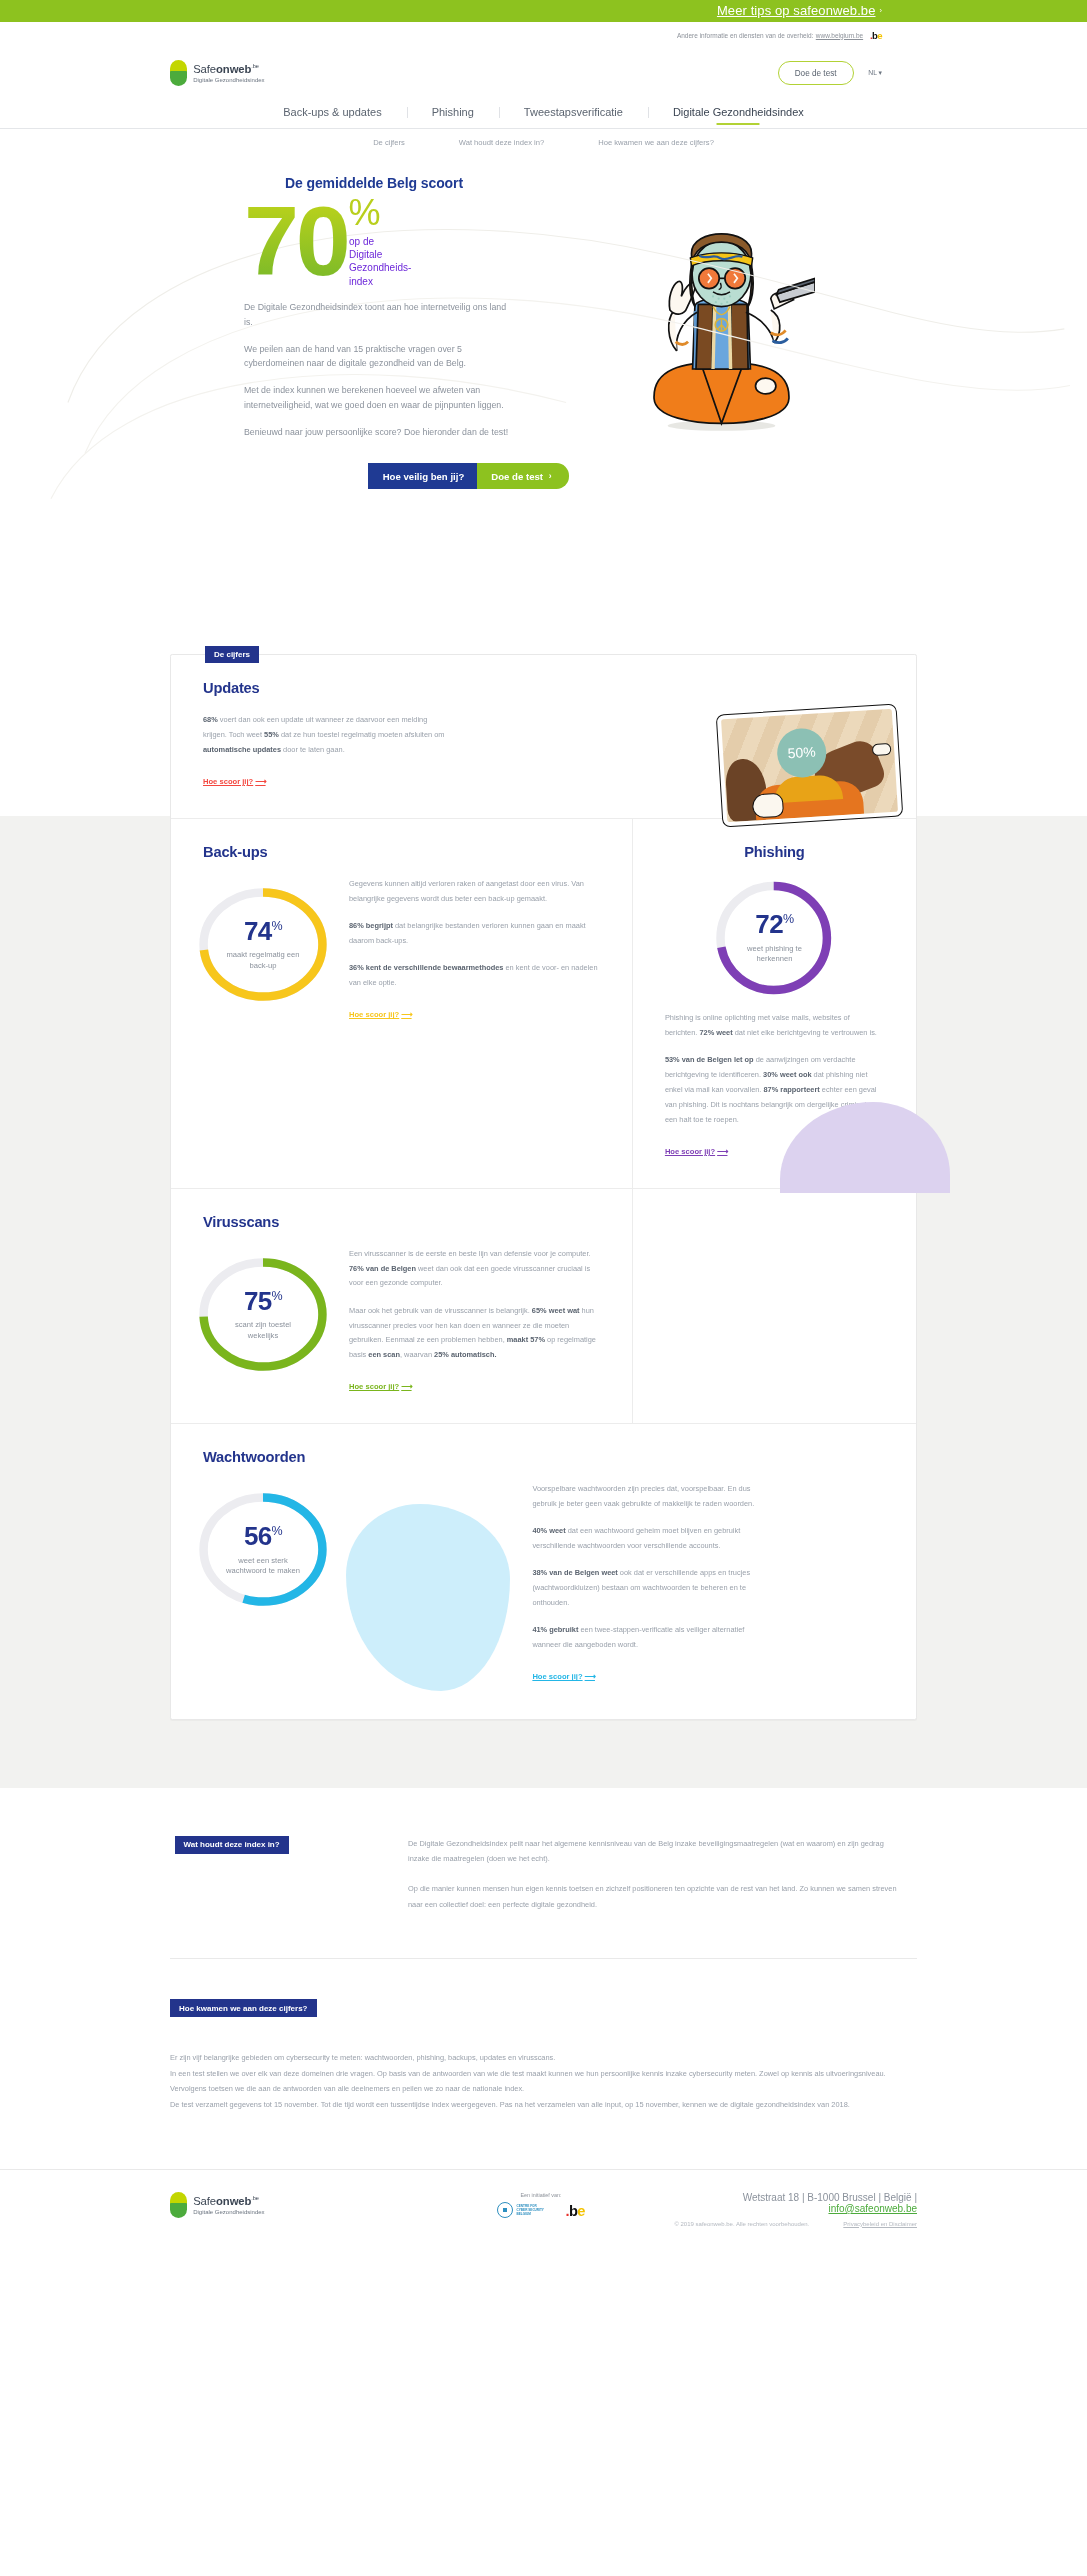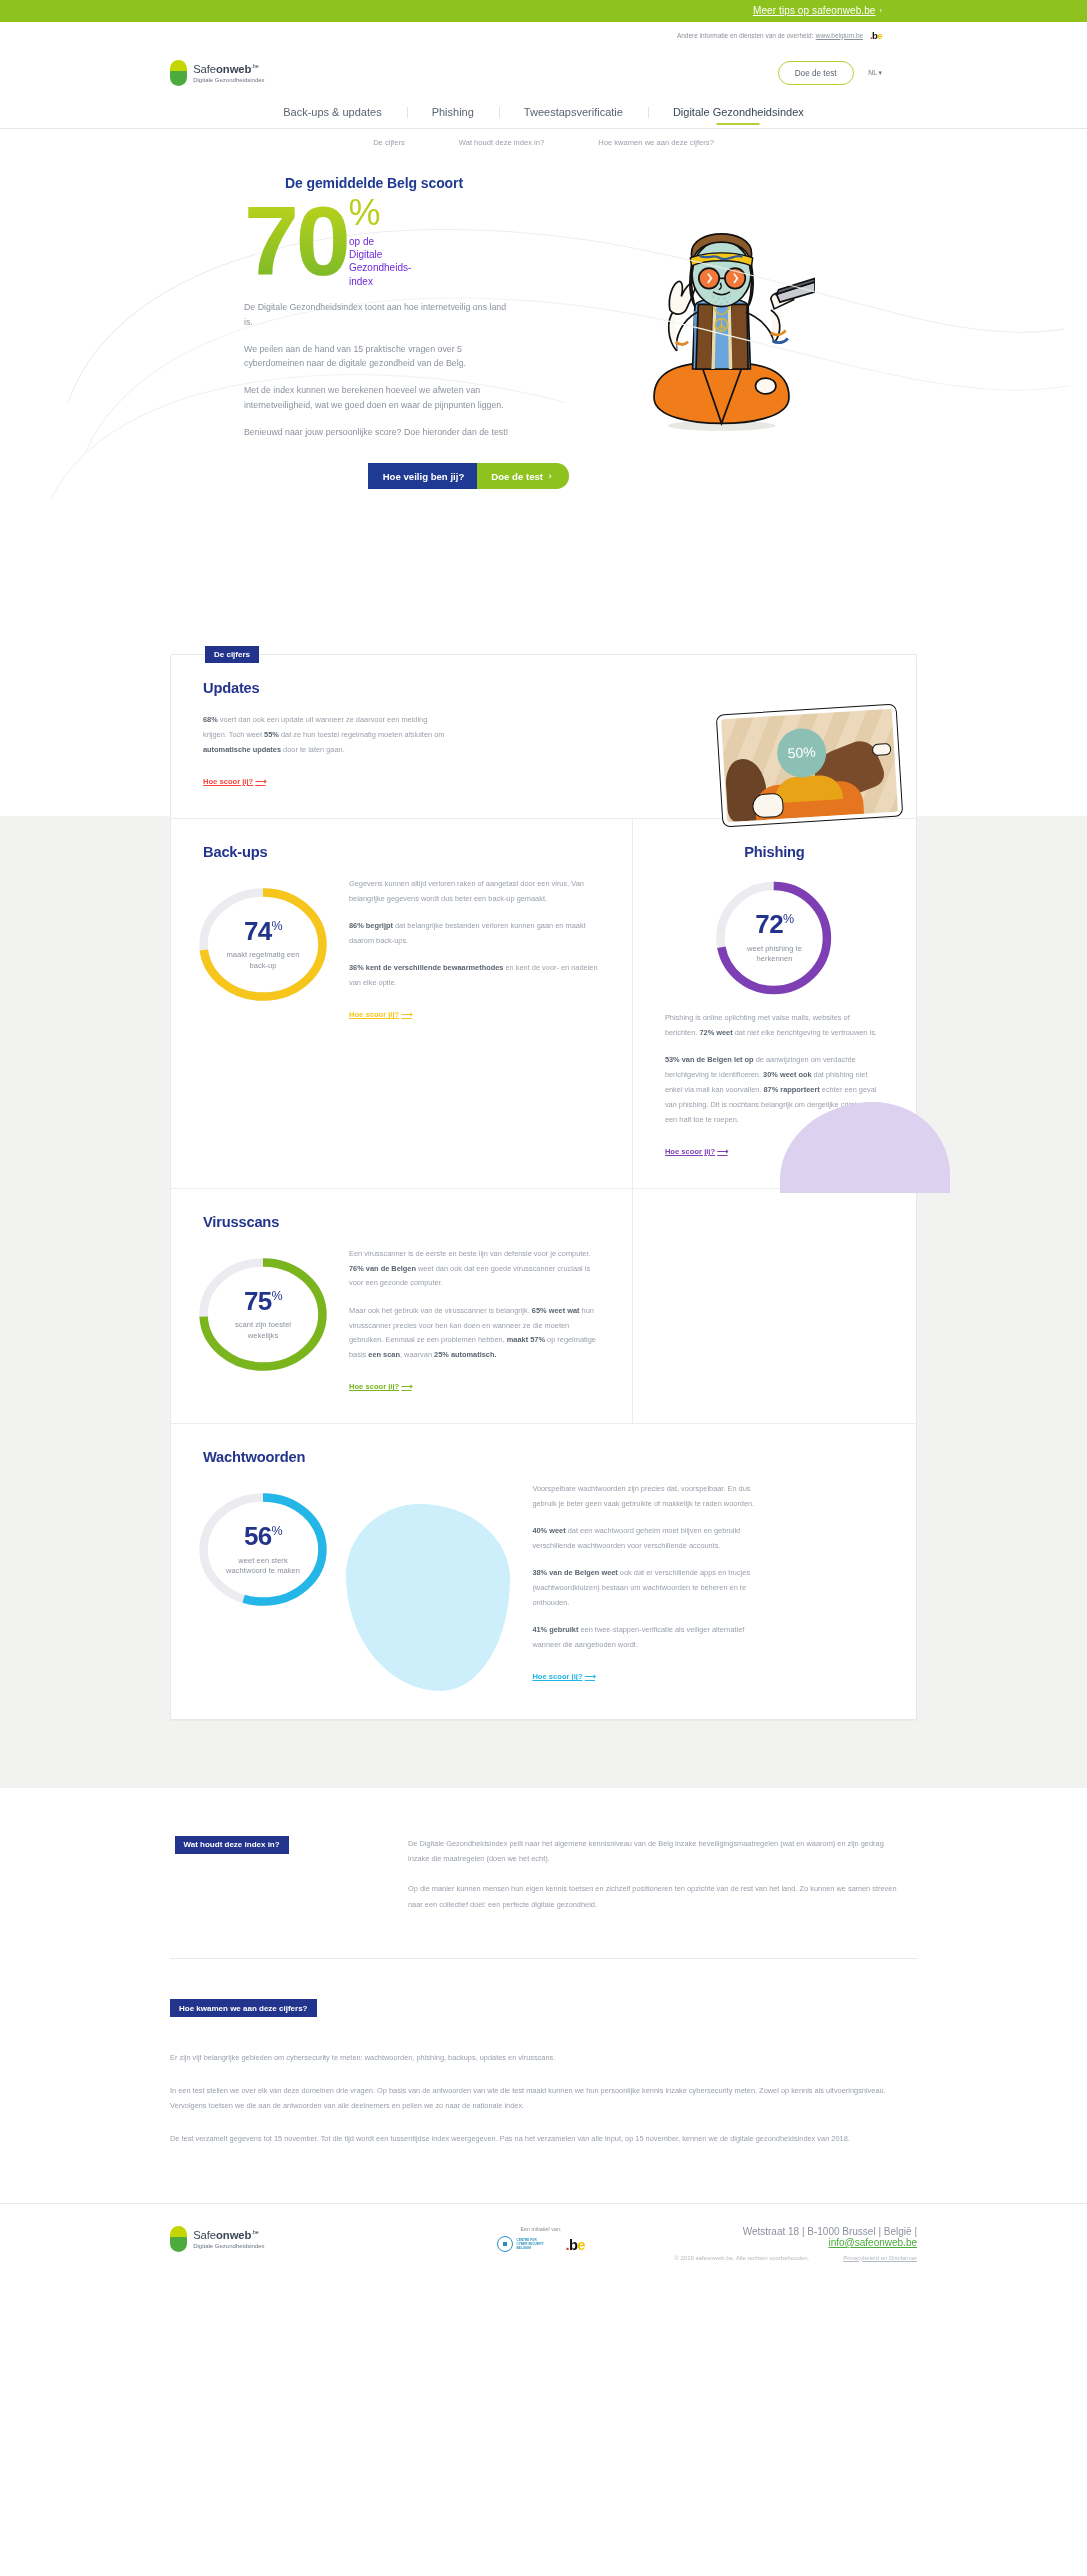--- a/index.html
+++ b/index.html
@@ -16,21 +16,21 @@
   .topbar {
     height: 21.5px;
     background: #8dc21f;
     display: flex;
     align-items: center;
     justify-content: flex-end;
     padding-right: 205px;
   }
   .topbar a {
     color: #ffffff;
-    font-size: 10px;
+    font-size: 13px;
     letter-spacing: 0.1px;
   }
   .topbar .chev { color: #fff; font-size: 7.4px; margin-left: 4px; }
 
   
   .govstrip {
     height: 27px;
     display: flex;
     align-items: center;
     justify-content: flex-end;
@@ -267,21 +267,21 @@
     padding: 4.5px 9px; display:inline-block;
   }
   .explain .left { width: 238px; padding-left: 4.5px;}
   .explain .right { flex:1; font-size: 7.4px; line-height: 2.1; color:#9aa1ab; max-width: 498px;}
   .explain .right p + p { margin-top: 14.7px; }
 
   .divider { height:0.6px; background:#e9e9e9; margin: 45px 170px 0; }
 
   .explain2 { padding: 41px 170px 0; }
   .explain2 .body { font-size: 7.4px; line-height: 2.1; color:#9aa1ab; margin-top: 33px;}
-  .explain2 .body p + p { margin-top: 17px; }
+  .explain2 .body p + p { }
 
   
   .footer {
     margin-top: 57px; border-top: 0.6px solid #e9e9e9;
     padding: 21.5px 170px 26px;
     display:flex; align-items:flex-start;
   }
   .footer .fbrand { display:flex; align-items:center; gap:6.2px; width: 238px;}
   .footer .init { width: 266px; text-align:center; }
   .footer .init .lbl { font-size: 5.4px; color:#8c9199; margin-bottom:4.5px;}

